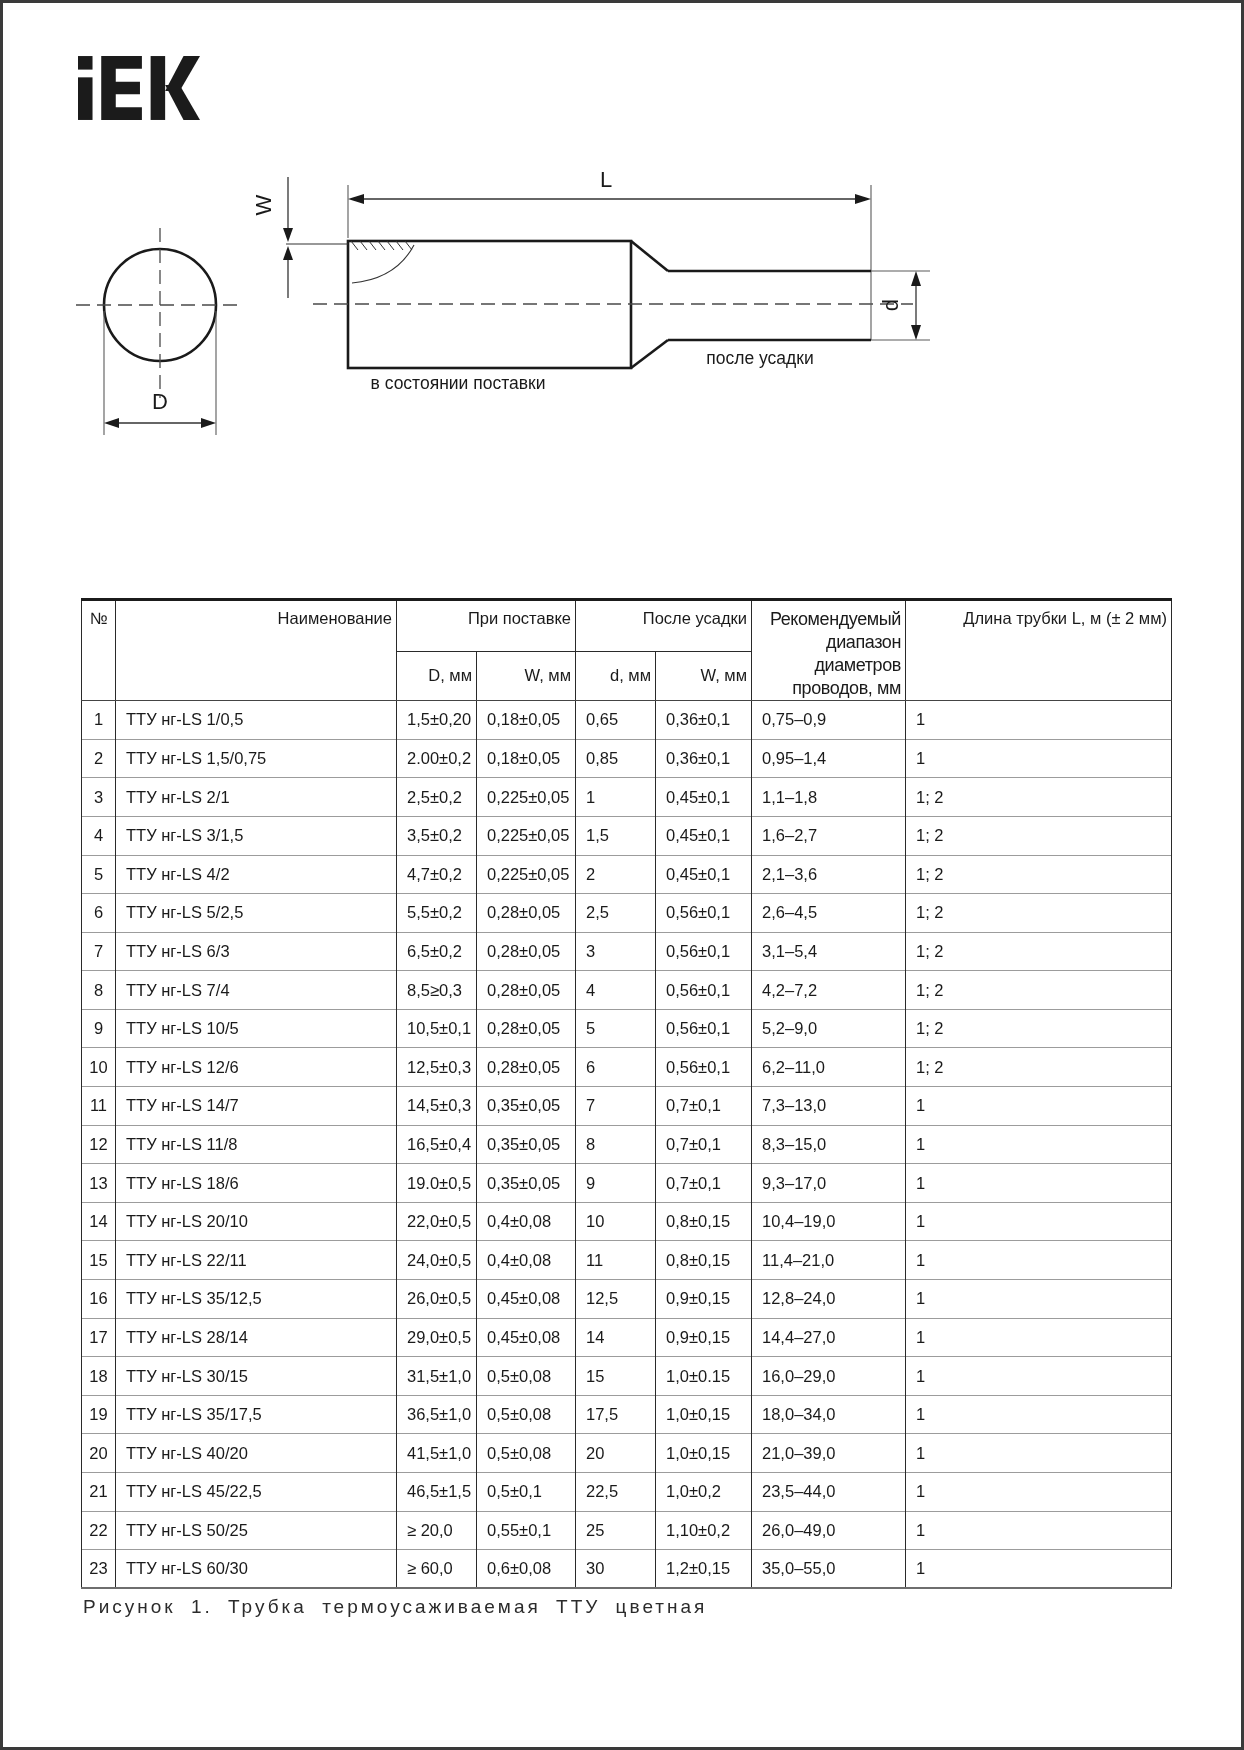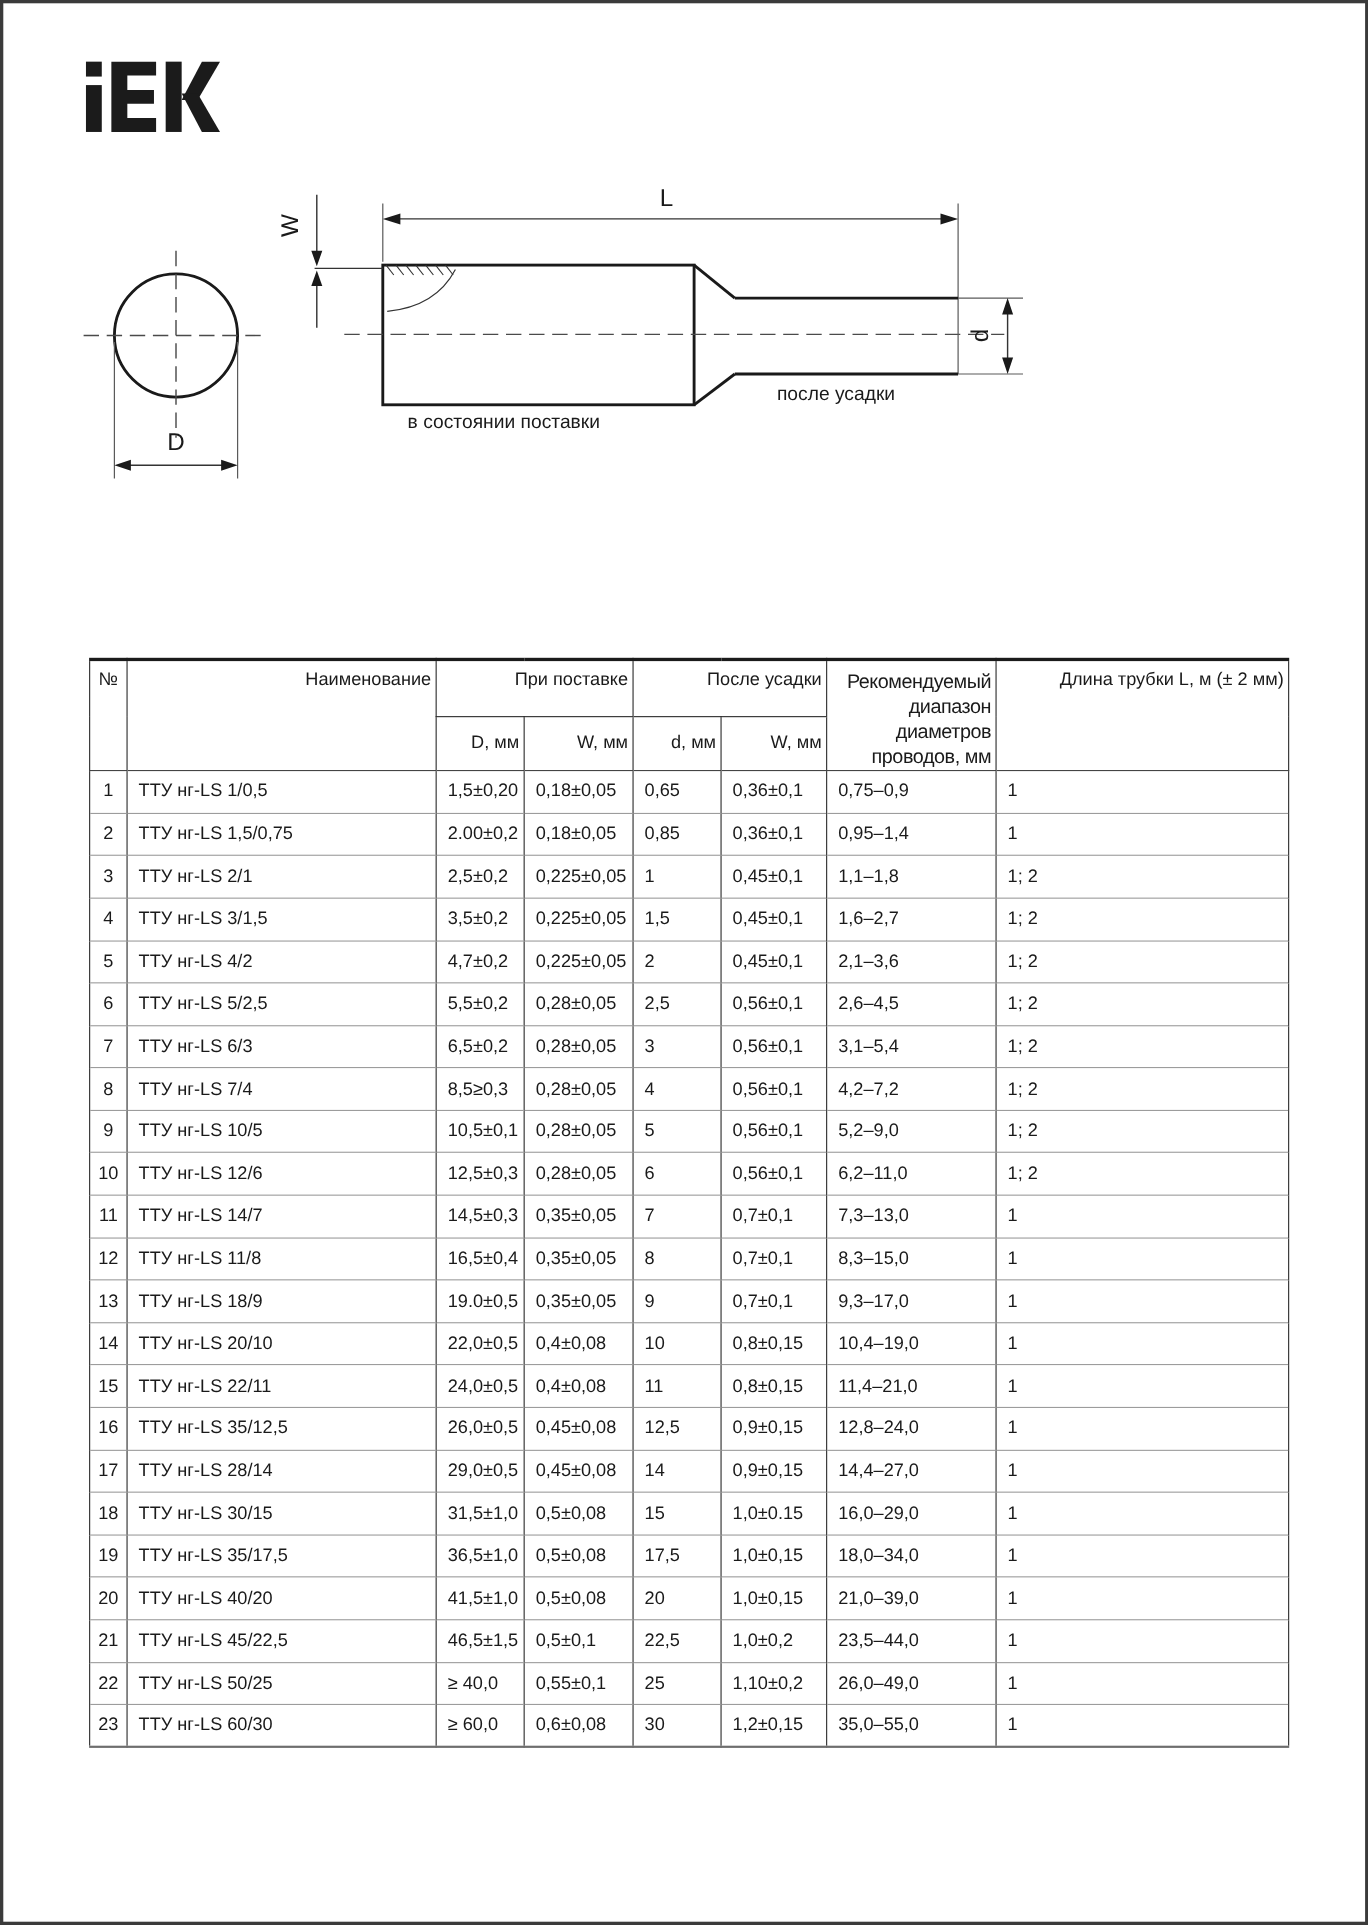--- a/index.html
+++ b/index.html
@@ -271,21 +271,21 @@
           <td class="c-name">ТТУ нг-LS 11/8</td>
           <td class="c-d">16,5±0,4</td>
           <td class="c-w">0,35±0,05</td>
           <td class="c-ds">8</td>
           <td class="c-ws">0,7±0,1</td>
           <td class="c-range">8,3–15,0</td>
           <td class="c-len">1</td>
         </tr>
         <tr>
           <td class="c-num">13</td>
-          <td class="c-name">ТТУ нг-LS 18/9</td>
+          <td class="c-name">ТТУ нг-LS 18/6</td>
           <td class="c-d">19.0±0,5</td>
           <td class="c-w">0,35±0,05</td>
           <td class="c-ds">9</td>
           <td class="c-ws">0,7±0,1</td>
           <td class="c-range">9,3–17,0</td>
           <td class="c-len">1</td>
         </tr>
         <tr>
           <td class="c-num">14</td>
           <td class="c-name">ТТУ нг-LS 20/10</td>
@@ -362,34 +362,35 @@
           <td class="c-d">46,5±1,5</td>
           <td class="c-w">0,5±0,1</td>
           <td class="c-ds">22,5</td>
           <td class="c-ws">1,0±0,2</td>
           <td class="c-range">23,5–44,0</td>
           <td class="c-len">1</td>
         </tr>
         <tr>
           <td class="c-num">22</td>
           <td class="c-name">ТТУ нг-LS 50/25</td>
-          <td class="c-d">≥ 40,0</td>
+          <td class="c-d">≥ 20,0</td>
           <td class="c-w">0,55±0,1</td>
           <td class="c-ds">25</td>
           <td class="c-ws">1,10±0,2</td>
           <td class="c-range">26,0–49,0</td>
           <td class="c-len">1</td>
         </tr>
         <tr>
           <td class="c-num">23</td>
           <td class="c-name">ТТУ нг-LS 60/30</td>
           <td class="c-d">≥ 60,0</td>
           <td class="c-w">0,6±0,08</td>
           <td class="c-ds">30</td>
           <td class="c-ws">1,2±0,15</td>
           <td class="c-range">35,0–55,0</td>
           <td class="c-len">1</td>
         </tr>
       </tbody>
   </table>
 
+  <div class="fig-caption">Рисунок 1. Трубка термоусаживаемая ТТУ цветная</div>
 
 </div>
 
 </body></html>

